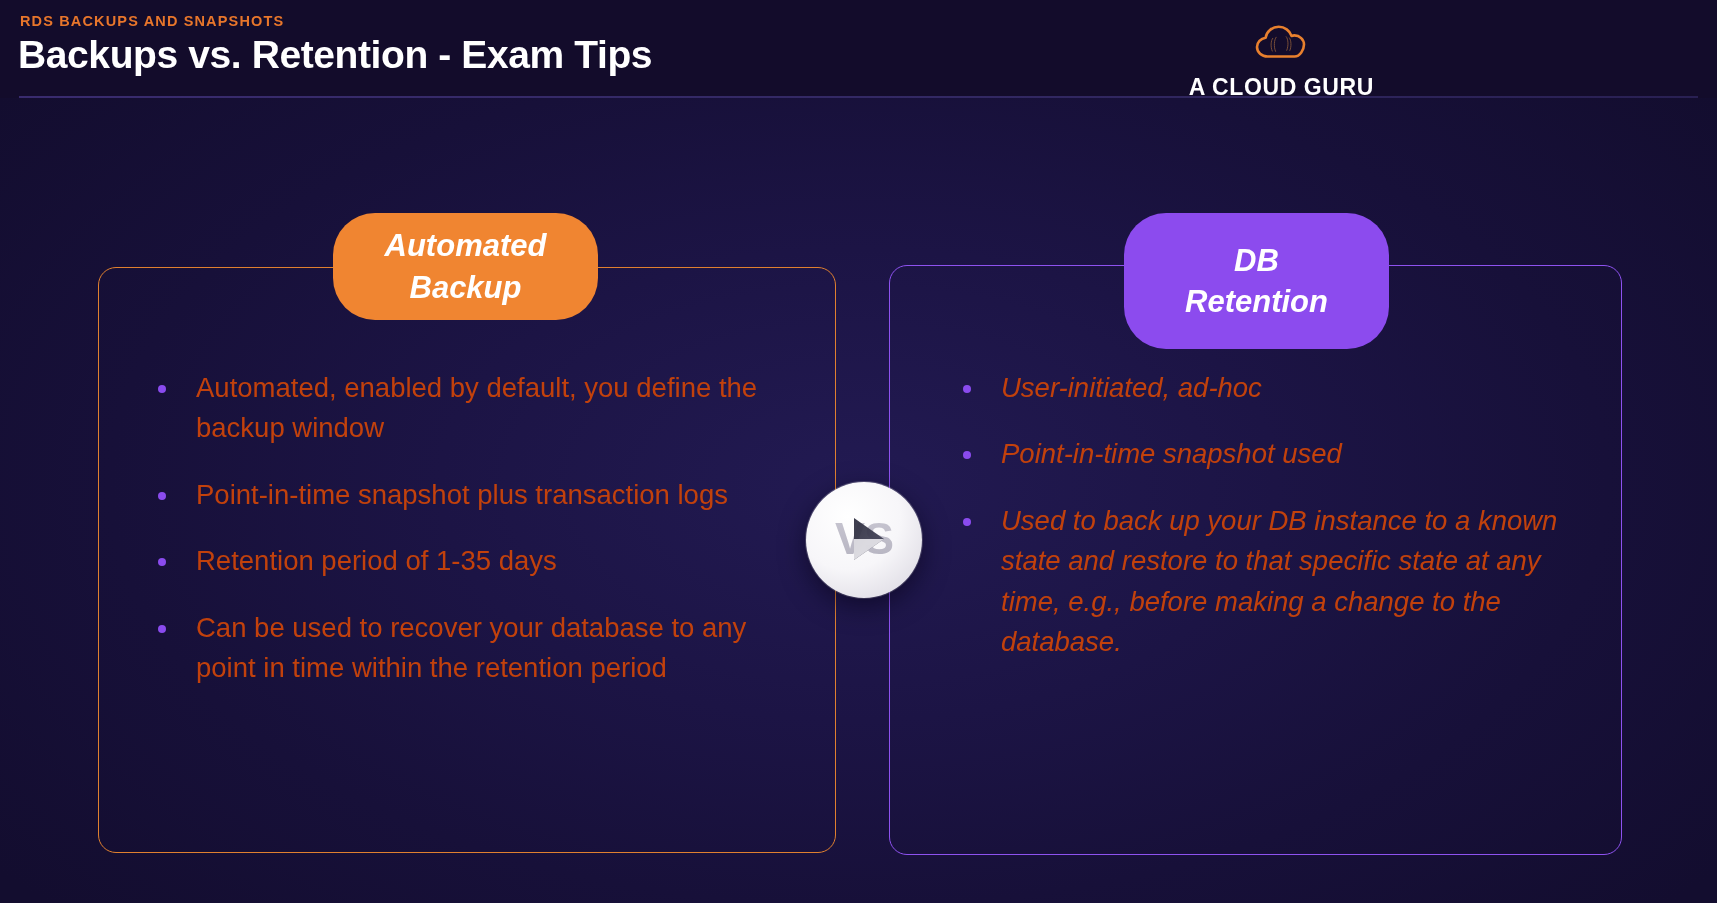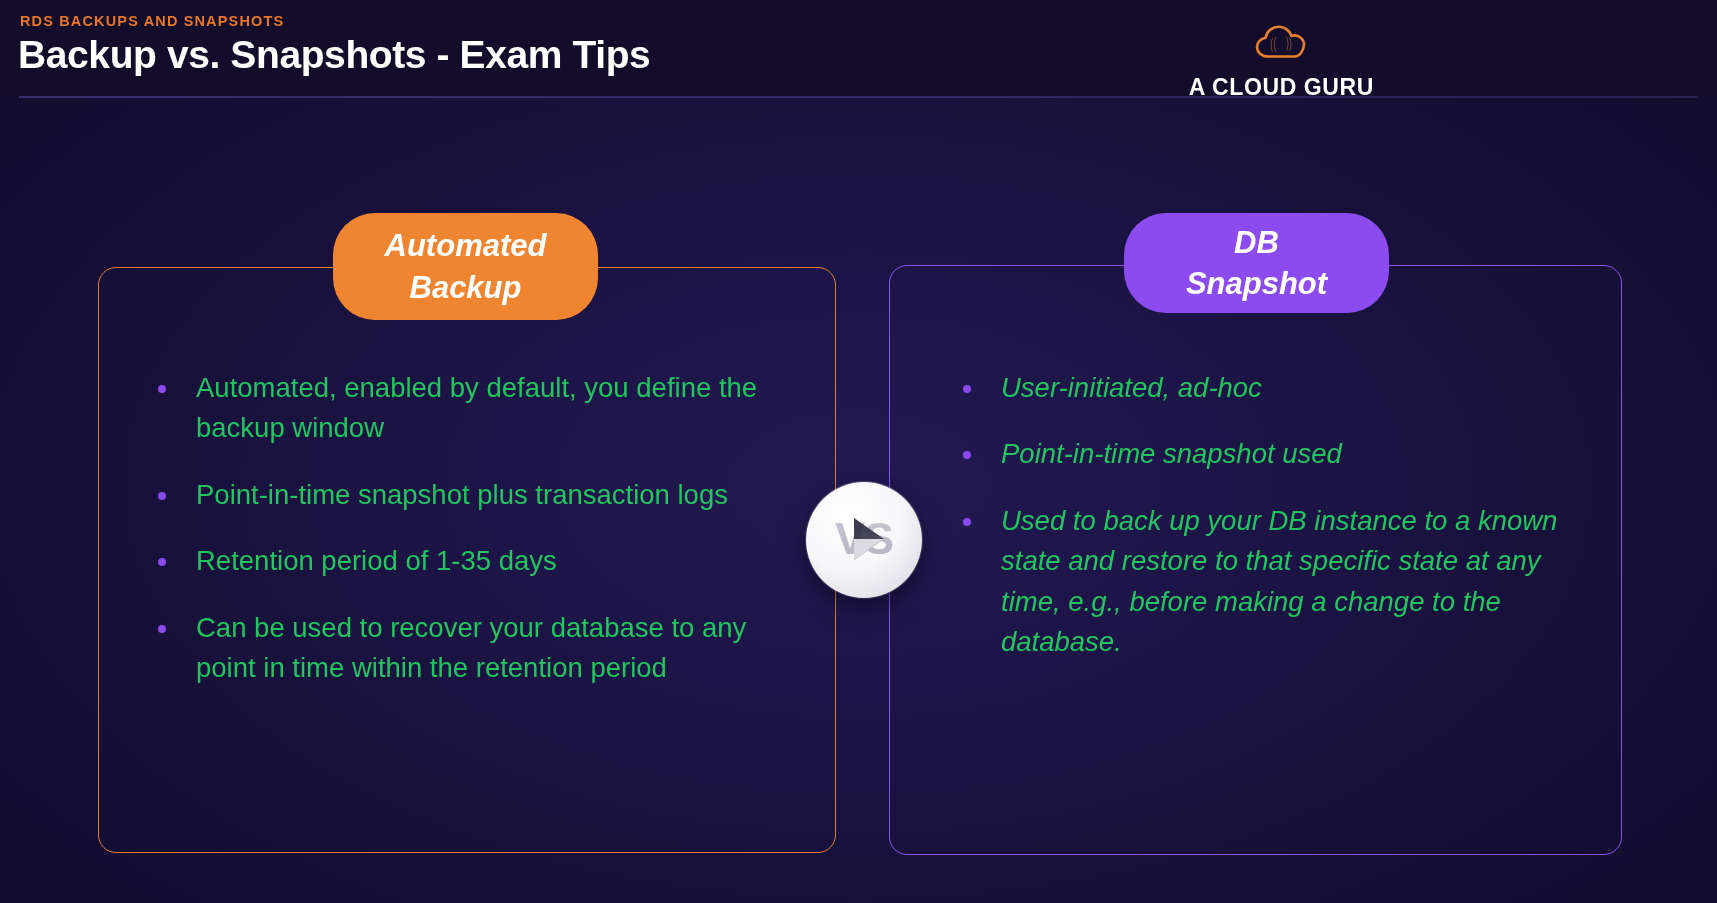--- a/index.html
+++ b/index.html
@@ -87,28 +87,28 @@
     align-items:center; justify-content:center;
     text-align:center;
     color:#FFFFFF;
     font-weight:bold;
     font-size:31px;
     line-height:1.33;
     z-index:5;
     padding:8px 22px;
   }
   .pill-left  { left:333px;  top:213px; width:265px; height:107px; background:#F08531; }
-  .pill-right { left:1124px; top:213px; width:265px; height:100px; background:#8C4BEE; }
+  .pill-right { left:1124px; top:213px; width:265px; height:136px; background:#8C4BEE; }
   .pill span { display:block; white-space:nowrap;font-style:italic; }
 
   
   .bullets {
     position:absolute;
     list-style:none;
-    color:#22c55e;
+    color:#c2410c;
     font-size:27.5px;
     line-height:1.47;
   }
   .bullets-left  { left:150px;  top:368px; width:610px; }
   .bullets-right { left:955px;  top:368px; width:615px; }
 
   .bullet-item {
     position:relative;
     padding-left:46px;
     margin-bottom:26px;
@@ -137,21 +137,21 @@
 </head>
 <body>
 
 <div class="slide">
 
   <div class="slide-header-bg"></div>
   <div class="slide-body-bg"></div>
 
   <div class="header">
     <div class="eyebrow">RDS BACKUPS AND SNAPSHOTS</div>
-    <div class="slide-title">Backup vs. Snapshots - Exam Tips</div>
+    <div class="slide-title">Backups vs. Retention - Exam Tips</div>
 
     <div class="brand">
       <span class="brand-cloud">
         <svg class="brand-cloud" viewBox="0 0 56 38" fill="none" xmlns="http://www.w3.org/2000/svg">
           <path d="M14.5 34.5C8.7 34.5 4 30.3 4 25.1c0-4.7 3.7-8.6 8.6-9.3C13.5 9.6 19 4.8 25.7 4.8c6 0 11.1 3.8 12.8 9.1.9-.3 1.9-.5 2.9-.5 5.3 0 9.6 4.1 9.6 9.2 0 5-4.1 11.9-9.4 11.9H14.5z" stroke="#E8802E" stroke-width="2.6" stroke-linejoin="round"></path>
           <g stroke="#8A5A3A" stroke-width="1" opacity=".85">
             <path d="M20 16c-2.2 2.6-2.6 8.8-.6 13.4"></path>
             <path d="M23.4 14.9c-2.4 3-2.8 10-.7 14.8"></path>
             <path d="M33 14.4c2.3 2.8 2.7 9.4.6 14.3"></path>
             <path d="M36.2 15.6c2.1 2.8 2.4 8.8.5 13.2"></path>
@@ -186,21 +186,21 @@
       </li>
       <li class="bullet-item">
         <span class="bullet-dot"></span>
         <span>Can be used to recover your database to any point in time within the retention period</span>
       </li>
     </ul>
 
     <div class="card card-right"></div>
     <div class="pill pill-right">
       <span>DB</span>
-      <span>Snapshot</span>
+      <span>Retention</span>
     </div>
     <ul class="bullets bullets-right">
       <li class="bullet-item">
         <span class="bullet-dot"></span>
         <span>User-initiated, ad-hoc</span>
       </li>
       <li class="bullet-item">
         <span class="bullet-dot"></span>
         <span>Point-in-time snapshot used</span>
       </li>

